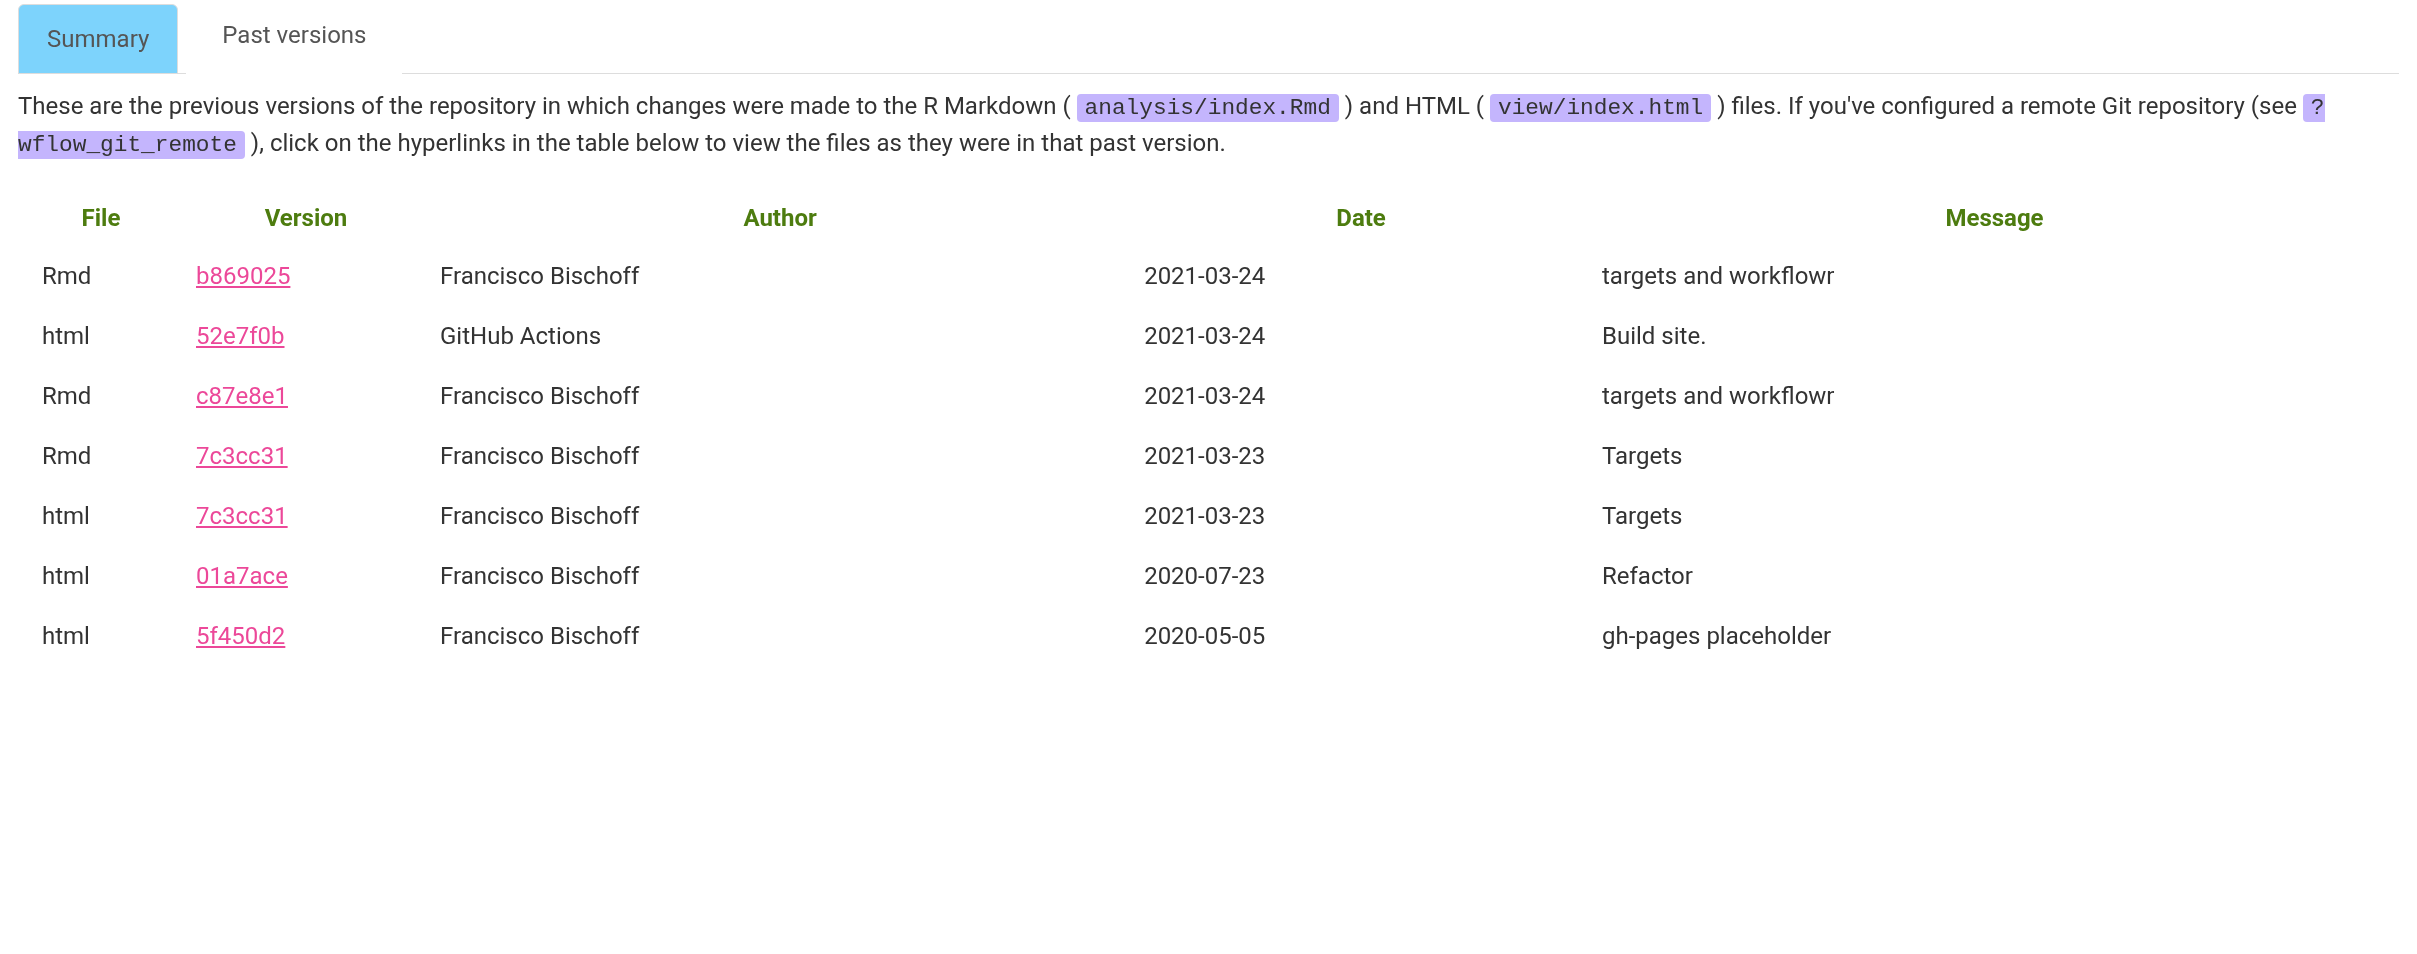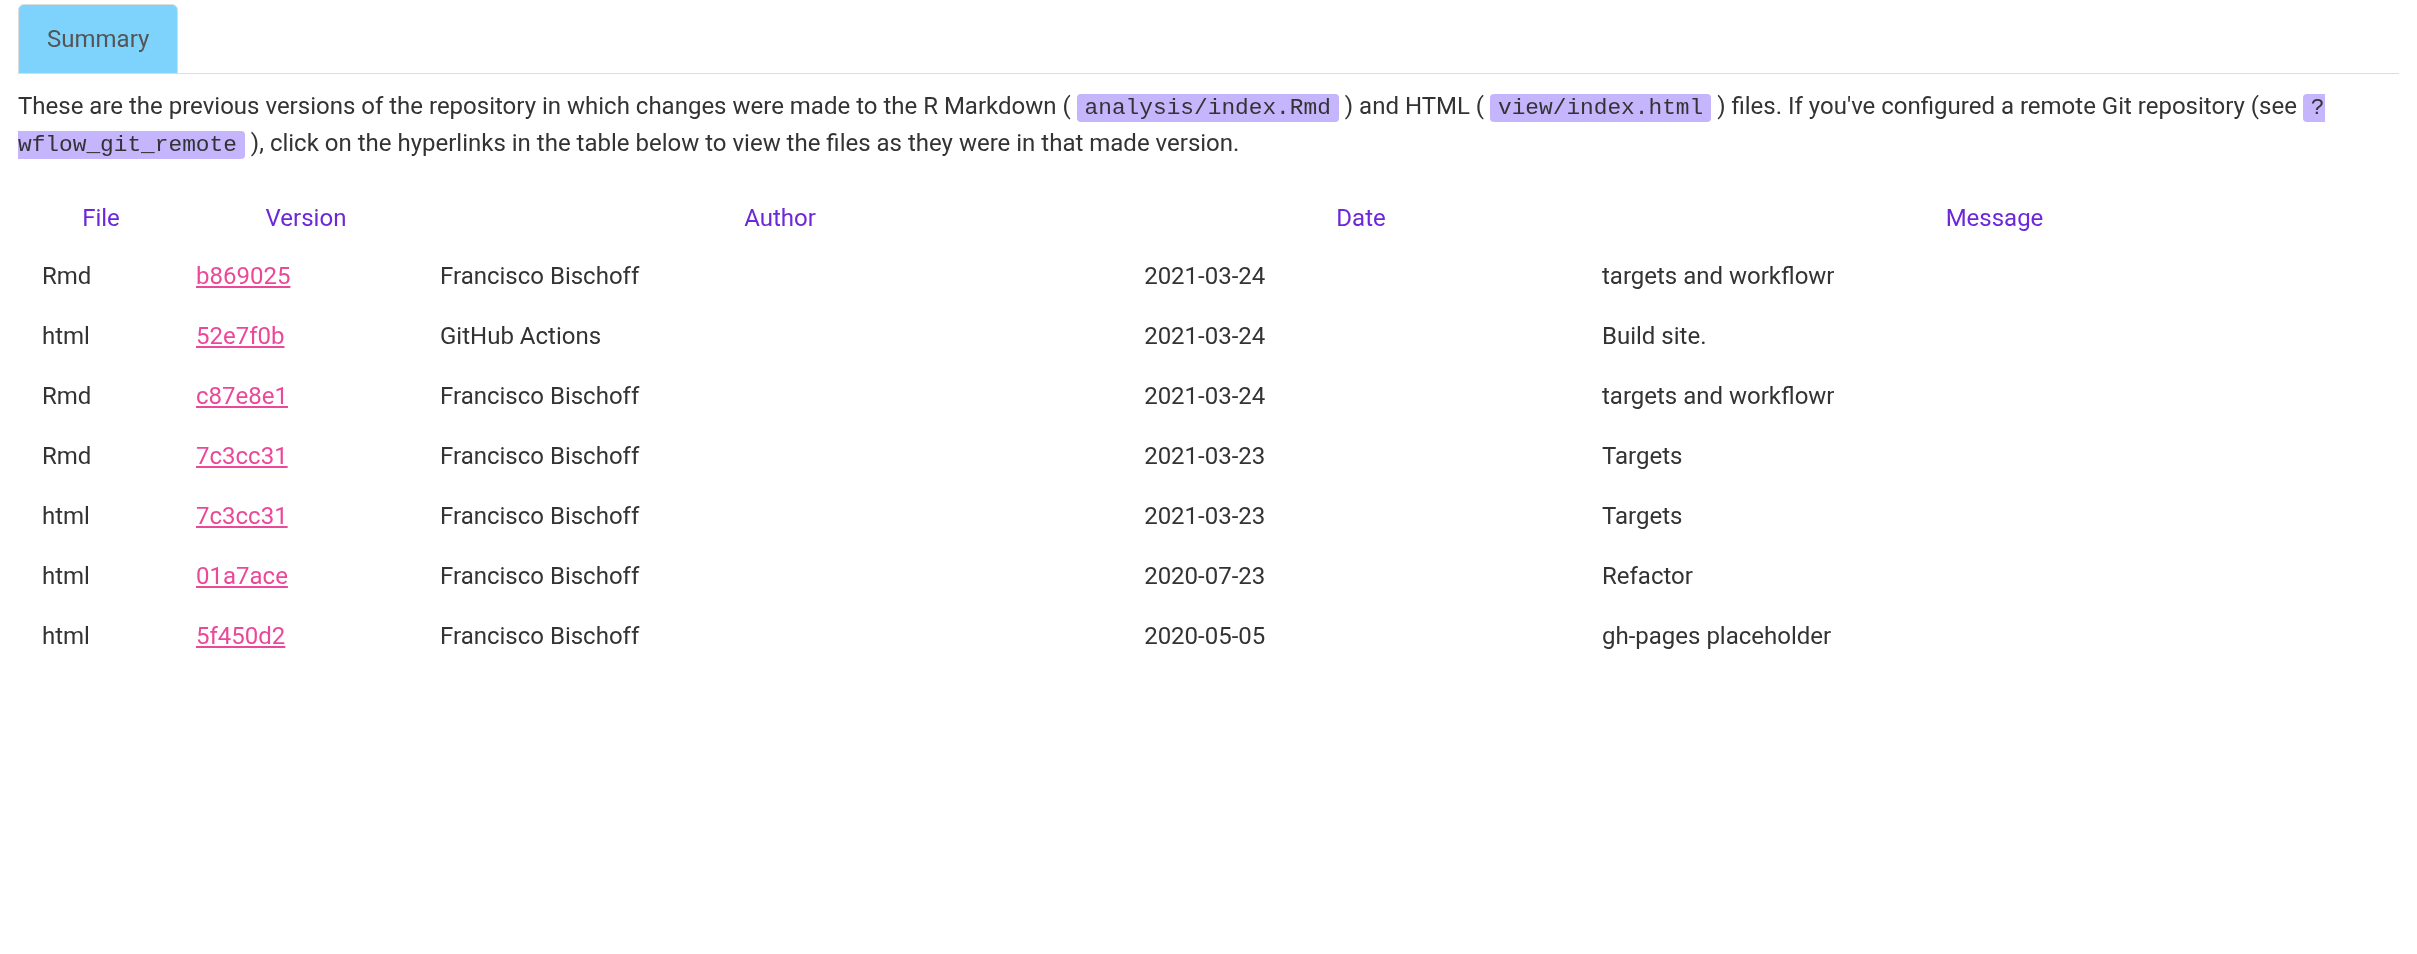--- a/index.html
+++ b/index.html
@@ -71,23 +71,23 @@
     color: #333;
   }
   
   table.versions {
     border-collapse: collapse;
     width: 100%;
     margin-top: 28px;
   }
   table.versions th {
     text-align: left;
-    font-weight: 400;
+    font-weight: 700;
     padding: 10px 12px;
-    color: #6d28d9;
+    color: #4d7c0f;
   }
   table.versions td {
     padding: 12px 12px;
     color: #333;
     vertical-align: middle;
   }
   table.versions th.col-file,
   table.versions td.col-file { width: 130px; text-align: center;}
   table.versions th.col-file { text-align: center; }
   table.versions th.col-version { text-align: center; width: 220px;}
@@ -103,30 +103,33 @@
 </style>
 </head>
 <body>
 
 <div class="container">
 
   <ul class="nav-tabs">
     <li class="tab inactive">
       <span>Summary</span>
     </li>
+    <li class="tab active">
+      <span>Past versions</span>
+    </li>
   </ul>
 
   <p class="intro">
     <span>These are the previous versions of the repository in which changes were made to the R Markdown (</span>
     <code class="inline">analysis/index.Rmd</code>
     <span>) and HTML (</span>
     <code class="inline">view/index.html</code>
     <span>) files. If you've configured a remote Git repository (see </span>
     <code class="inline">?wflow_git_remote</code>
-    <span>), click on the hyperlinks in the table below to view the files as they were in that made version.</span>
+    <span>), click on the hyperlinks in the table below to view the files as they were in that past version.</span>
   </p>
 
   <table class="versions">
     <thead>
       <tr>
         <th class="col-file">File</th>
         <th class="col-version">Version</th>
         <th class="col-author">Author</th>
         <th class="col-date">Date</th>
         <th class="col-message">Message</th>

